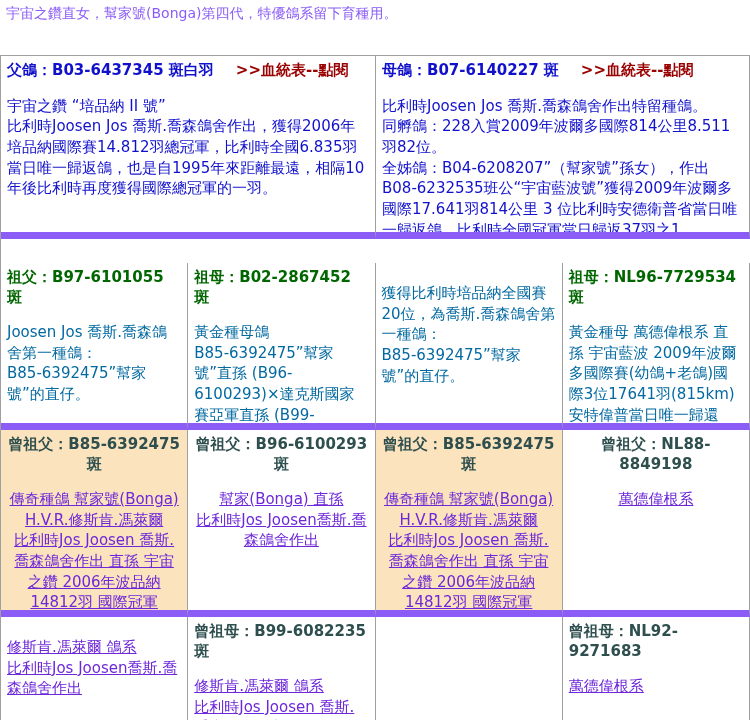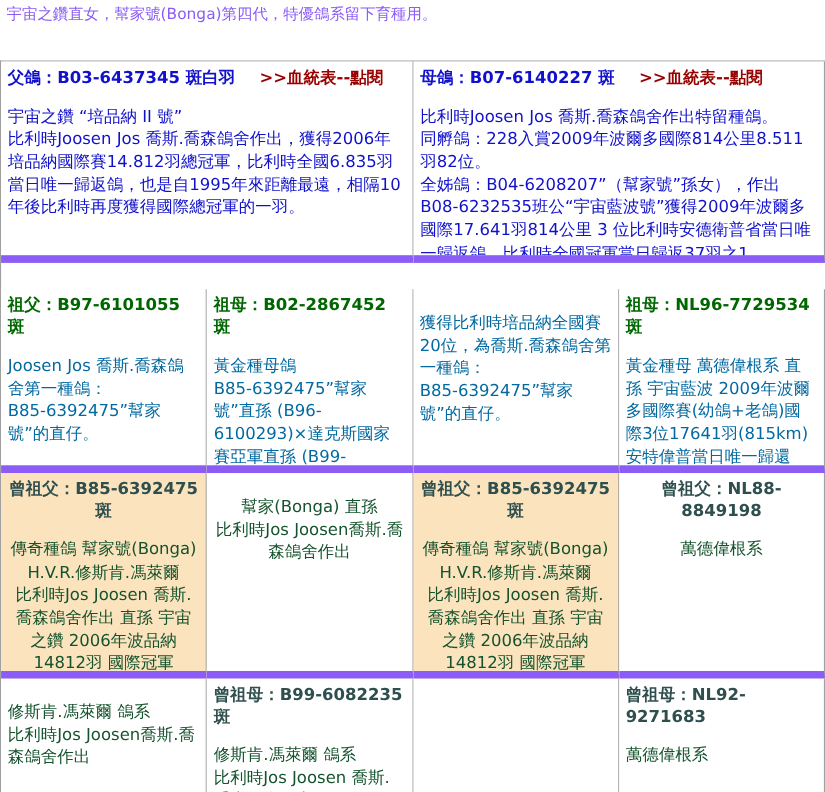--- a/index.html
+++ b/index.html
@@ -40,21 +40,21 @@
   .parent .cell-header { color: #1111cc; }
   .parent .cell-body   { color: #1111cc; }
   .pedigree-link { color: #990000; font-weight: bold; margin-left: 22px; cursor: pointer; }
 
   
   .gp .cell-header { color: #006600; }
   .gp .cell-body   { color: #0369a1; }
 
   
   .ggp .cell-header { color: #2f4f4f; }
-  .ggp .cell-body   { color: #14532d; }
+  .ggp .cell-body   { color: #6d28d9; text-decoration: underline; }
 
   
   .bottom-strip { height: 8px; background: #d8d8d8; }
 </style>
 </head>
 <body>
 
 <div class="page">
 
   <div class="titleblock">
@@ -103,20 +103,21 @@
     </div>
 
     <div class="prow row-ggf">
       <div class="cell ggp highlight">
         <div class="cell-header">曾祖父：B85-6392475 斑</div>
         <div class="cell-body">傳奇種鴿 幫家號(Bonga)
 H.V.R.修斯肯.馮萊爾
 比利時Jos Joosen 喬斯.喬森鴿舍作出 直孫 宇宙之鑽 2006年波品納 14812羽 國際冠軍</div>
       </div>
       <div class="cell ggp">
+        <div class="cell-header">曾祖父：B96-6100293 斑</div>
         <div class="cell-body">幫家(Bonga) 直孫
 比利時Jos Joosen喬斯.喬森鴿舍作出</div>
       </div>
       <div class="cell ggp highlight">
         <div class="cell-header">曾祖父：B85-6392475 斑</div>
         <div class="cell-body">傳奇種鴿 幫家號(Bonga)
 H.V.R.修斯肯.馮萊爾
 比利時Jos Joosen 喬斯.喬森鴿舍作出 直孫 宇宙之鑽 2006年波品納 14812羽 國際冠軍</div>
       </div>
       <div class="cell ggp">

